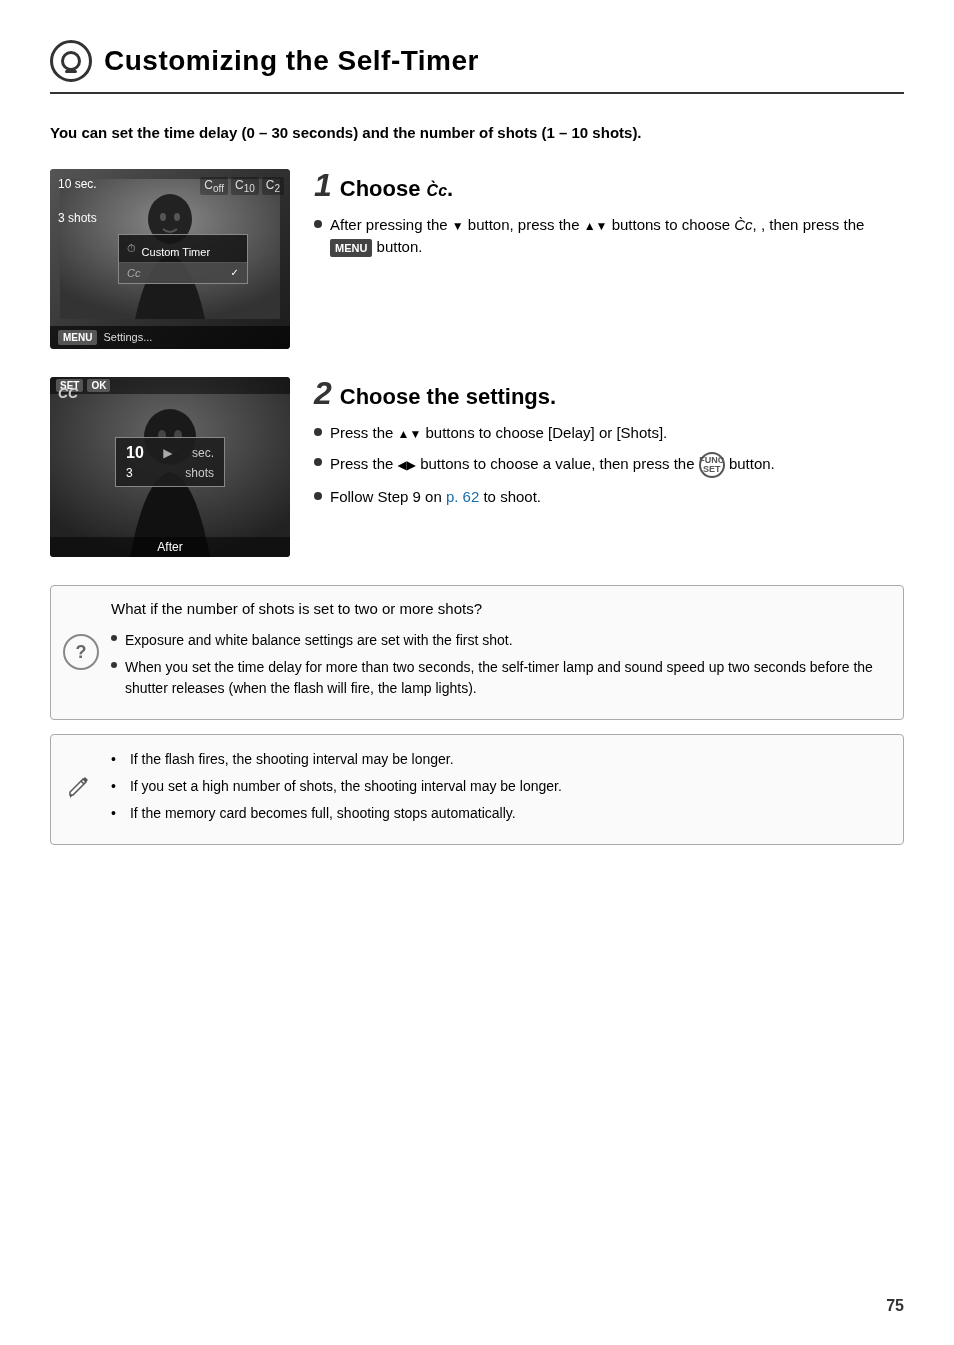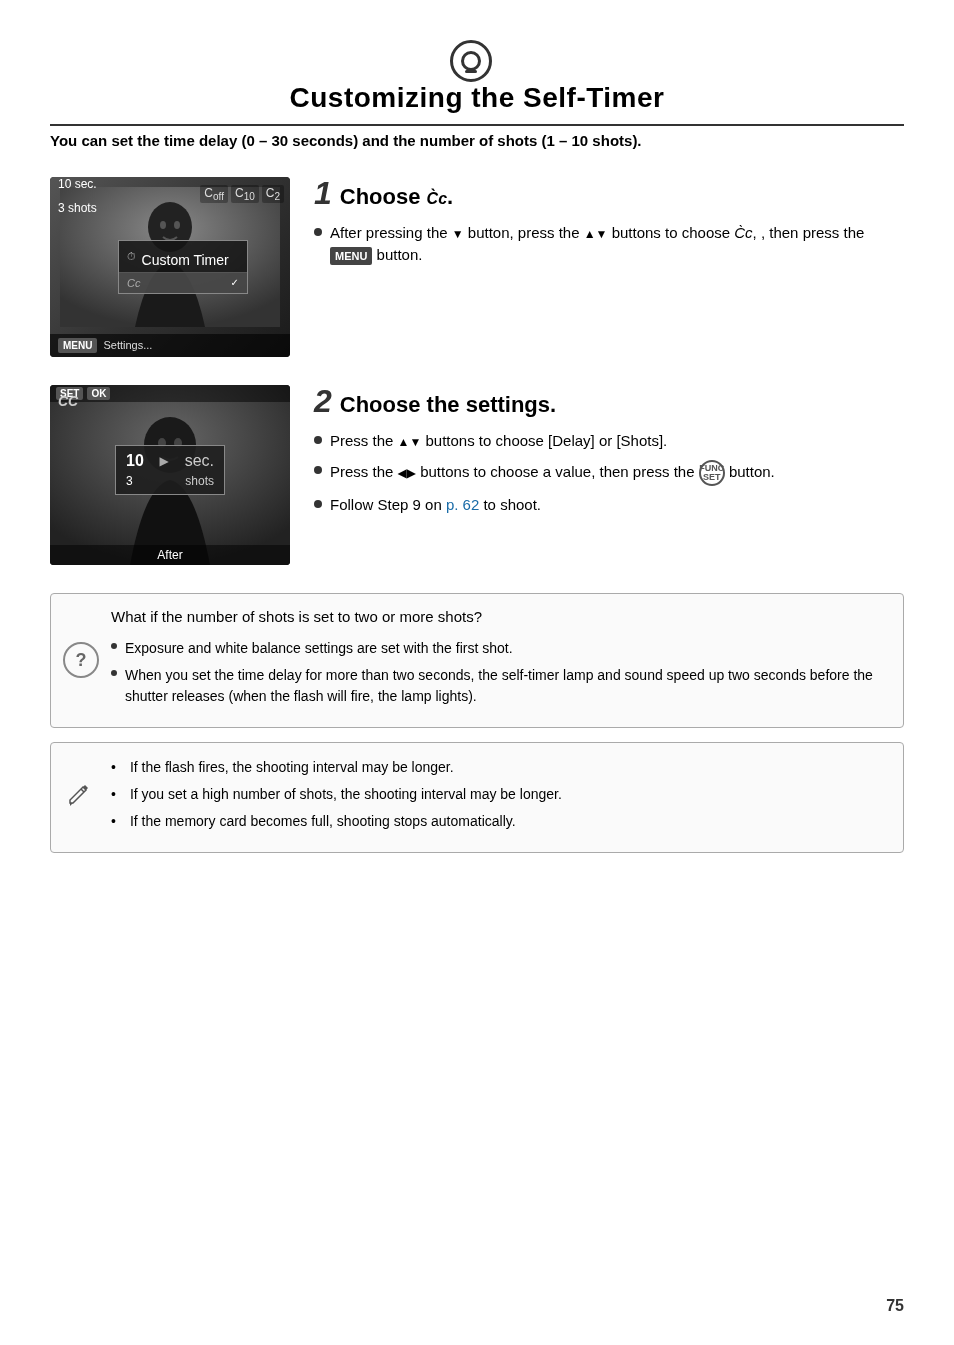--- a/index.html
+++ b/index.html
@@ -10,24 +10,23 @@
       color: #000;
       width: 954px;
       min-height: 1345px;
       padding: 40px 50px;
     }
 
     
     .page-title-row {
       display: flex;
       align-items: center;
-      margin-bottom: 4px;
+      margin-bottom: 28px;
       border-bottom: 2px solid #333;
       padding-bottom: 10px;
-      flex-direction: column;
     }
     .title-icon {
       width: 42px;
       height: 42px;
       border: 3px solid #333;
       border-radius: 50%;
       display: flex;
       align-items: center;
       justify-content: center;
       margin-right: 12px;
@@ -356,27 +355,27 @@
     .cam1-icon-item {
       color: #ddd;
       font-size: 12px;
       background: rgba(0,0,0,0.3);
       padding: 1px 4px;
       border-radius: 2px;
     }
 
     .cam1-info {
       position: absolute;
-      top: 0;
+      top: 8px;
       left: 8px;
       color: #ddd;
       font-size: 11px;
       display: flex;
       flex-direction: column;
-      gap: 10px;
+      gap: 20px;
       text-align: right;
     }
 
     .cam1-panel {
       position: absolute;
       left: 50%;
       top: 50%;
       transform: translate(-40%, -50%);
       background: rgba(20,20,20,0.85);
       border: 1px solid #888;
@@ -478,21 +477,21 @@
 
       <div class="cam1-icons">
         <span class="cam1-icon-item">C<sub>off</sub></span>
         <span class="cam1-icon-item">C<sub>10</sub></span>
         <span class="cam1-icon-item">C<sub>2</sub></span>
       </div>
 
       <div class="cam1-panel">
         <div class="cam1-panel-row">
           <span class="row-icon">⏱</span>
-          <span class="row-text" style="color:#fff;font-size:14px;margin-top:7px;">Custom Timer</span>
+          <span class="row-text" style="color:#fff;font-size:11px;margin-top:7px;">Custom Timer</span>
         </div>
         <div class="cam1-panel-row highlighted">
           <span class="row-icon" style="font-style:italic;">Cc</span>
           <span class="row-text"></span>
           <span class="row-check">✓</span>
         </div>
       </div>
 
       <div class="camera-bottom-bar">
         <span class="menu-btn">MENU</span>
@@ -546,21 +545,21 @@
         <ellipse cx="128" cy="58" rx="4" ry="5" fill="#444"></ellipse>
         <path d="M112 72 Q120 78 128 72" stroke="#444" stroke-width="2" fill="none"></path>
       </svg>
 
       <div class="cam2-cc-top" style="font-style:italic;color:#ccc;font-size:14px;font-weight:bold;position:absolute;top:8px;left:8px;z-index:2;">CC</div>
 
       <div class="cam2-delay-box">
         <div class="cam2-row">
           <span style="font-weight:bold;font-size:16px;">10</span>
           <span style="color:#aaa;font-size:12px;">▶</span>
-          <span style="font-size:16px;color:#ccc;">sec.</span>
+          <span style="font-size:12px;color:#ccc;">sec.</span>
         </div>
         <div class="cam2-shots-row">
           <span>3</span>
           <span style="padding-left:8px;color:#ccc;">shots</span>
         </div>
       </div>
 
       <div class="setok-bar">
         <span class="setok-btn">SET</span>
         <span class="setok-btn">OK</span>

